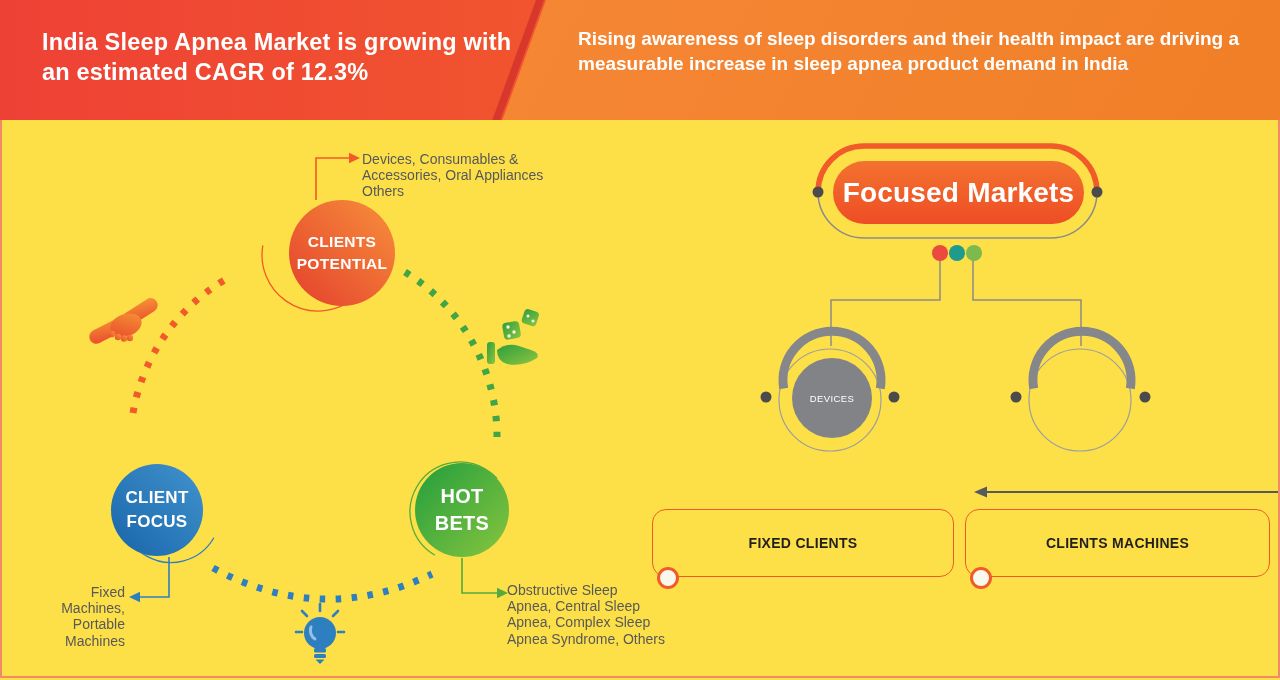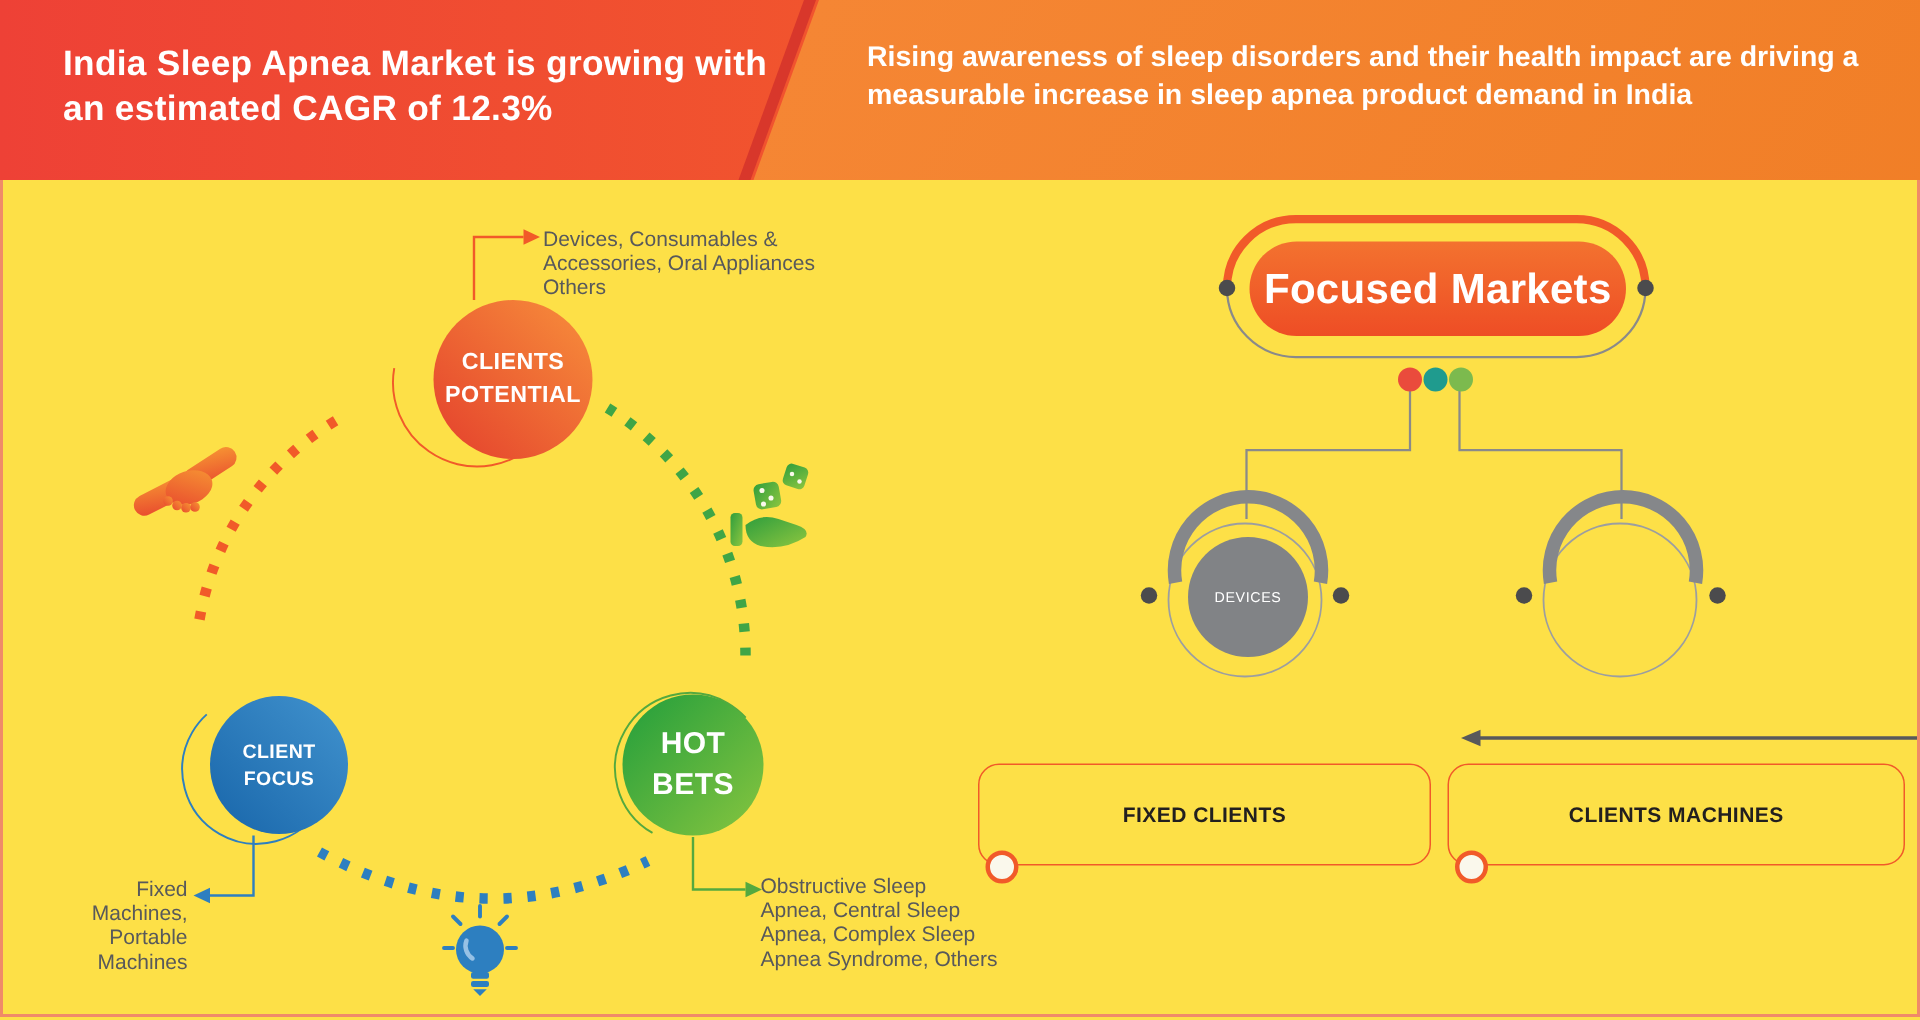--- a/index.html
+++ b/index.html
@@ -22,21 +22,21 @@
   .frame { position:absolute; left:0; top:120px; width:1276px; height:556px;
     border:2px solid #f08a68; border-top:none; pointer-events:none; z-index:5; }
   
   .deco { position:absolute; left:0; top:0; z-index:1; pointer-events:none; }
   
   .node { position:absolute; z-index:2; border-radius:50%; color:#fff; display:flex;
     align-items:center; justify-content:center; text-align:center; font-weight:600;
     white-space:pre-line; letter-spacing:0.3px; }
   #node-cp { left:262px; top:200px; width:106px; height:106px; font-size:15.5px; line-height:1.4;
     background:linear-gradient(45deg,#e6492e 12%,#f6893a 92%);margin-left:27px; }
-  #node-cf { left:140px; top:464px; width:92px; height:92px; font-size:13px; line-height:1.4;
+  #node-cf { left:111px; top:464px; width:92px; height:92px; font-size:17px; line-height:1.4;
     background:linear-gradient(45deg,#1d6bae 12%,#3e8fcb 92%); }
   #node-hb { left:415px; top:463px; width:94px; height:94px; font-size:20px; line-height:1.35;
     background:linear-gradient(135deg,#2aa13c 8%,#82c33f 95%); }
   .note { position:absolute; z-index:2; color:#58595b; font-size:14px; line-height:1.16;
     white-space:pre-line; }
   #note-cp { left:362px; top:151px; }
   #note-cf { right:1155px; top:584px; text-align:right; }
   #note-hb { left:507px; top:582px; }
   
   #pill { position:absolute; z-index:2; left:833px; top:161px; width:251px; height:63px;

